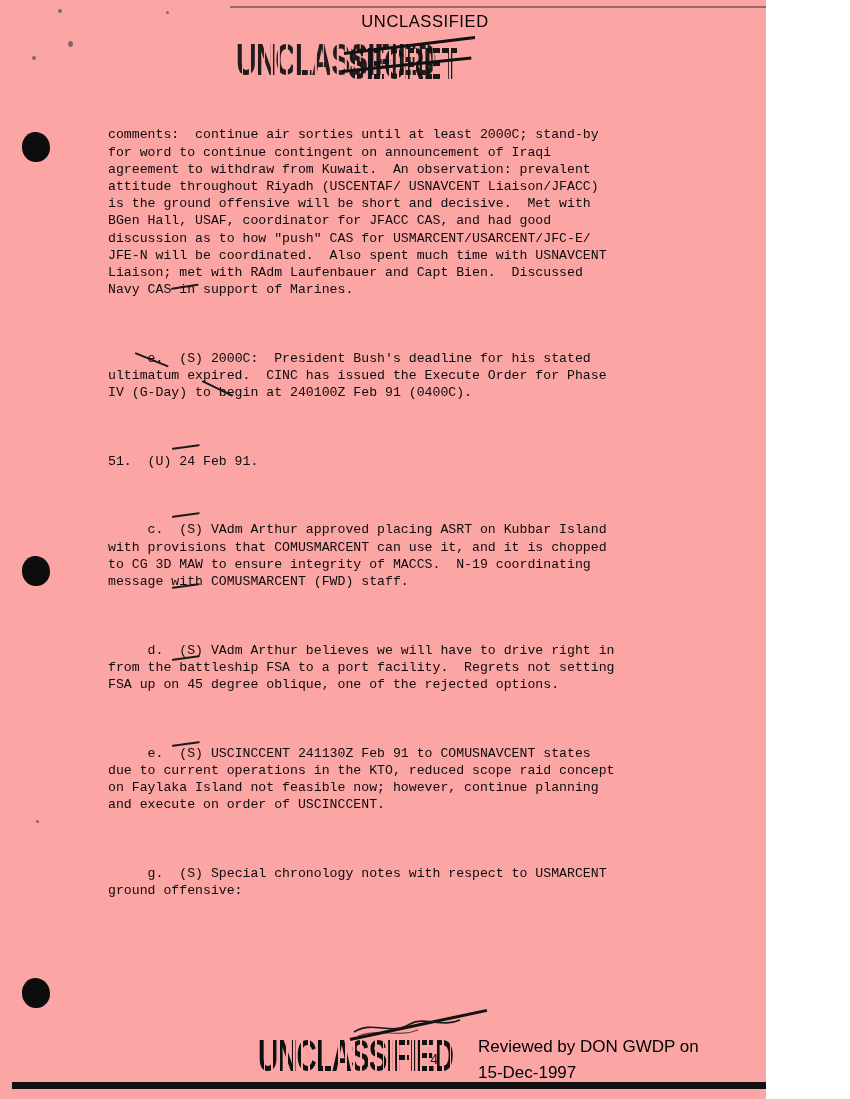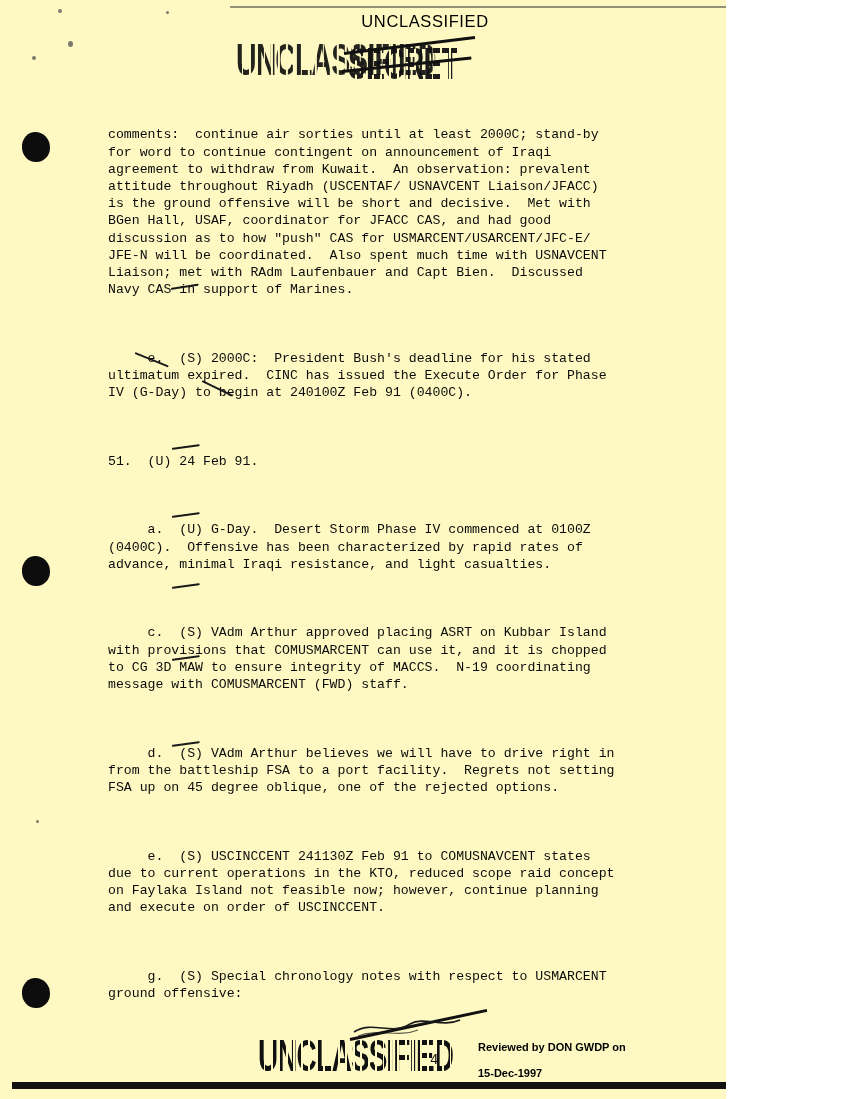--- a/index.html
+++ b/index.html
@@ -7,22 +7,23 @@
     padding: 0;
     background: #ffffff;
   }
   body {
     font-family: "Liberation Sans", sans-serif;
   }
   .page {
     position: relative;
     width: 726px;
     height: 1099px;
-    background: #fef9c3;
+    background: #fca5a5;
     overflow: hidden;
+    padding-left: 40px;
   }
   
   .scan-edge-top {
     position: absolute;
     top: 6px;
     left: 230px;
     width: 600px;
     height: 2px;
     background: #3a3a3a;
     opacity: 0.55;
@@ -171,22 +172,22 @@
     top: 1016px;
     left: 352px;
     width: 110px;
     height: 22px;
   }
   .review-note {
     position: absolute;
     top: 1034px;
     left: 478px;
     font-family: "Liberation Sans", sans-serif;
-    font-size: 11px;
-    font-weight: bold;
+    font-size: 17px;
+    font-weight: normal;
     color: #000;
     line-height: 26px;
   }
 </style>
 </head>
 <body>
 
 <div class="page">
 
   <div class="scan-edge-top"></div>
@@ -218,23 +219,20 @@
 is the ground offensive will be short and decisive.  Met with
 BGen Hall, USAF, coordinator for JFACC CAS, and had good
 discussion as to how "push" CAS for USMARCENT/USARCENT/JFC-E/
 JFE-N will be coordinated.  Also spent much time with USNAVCENT
 Liaison; met with RAdm Laufenbauer and Capt Bien.  Discussed
 Navy CAS in support of Marines.</p>
     <p class="para">     e.  (S) 2000C:  President Bush's deadline for his stated
 ultimatum expired.  CINC has issued the Execute Order for Phase
 IV (G-Day) to begin at 240100Z Feb 91 (0400C).</p>
     <p class="para">51.  (U) 24 Feb 91.</p>
-    <p class="para">     a.  (U) G-Day.  Desert Storm Phase IV commenced at 0100Z
-(0400C).  Offensive has been characterized by rapid rates of
-advance, minimal Iraqi resistance, and light casualties.</p>
     <p class="para">     c.  (S) VAdm Arthur approved placing ASRT on Kubbar Island
 with provisions that COMUSMARCENT can use it, and it is chopped
 to CG 3D MAW to ensure integrity of MACCS.  N-19 coordinating
 message with COMUSMARCENT (FWD) staff.</p>
     <p class="para">     d.  (S) VAdm Arthur believes we will have to drive right in
 from the battleship FSA to a port facility.  Regrets not setting
 FSA up on 45 degree oblique, one of the rejected options.</p>
     <p class="para">     e.  (S) USCINCCENT 241130Z Feb 91 to COMUSNAVCENT states
 due to current operations in the KTO, reduced scope raid concept
 on Faylaka Island not feasible now; however, continue planning

